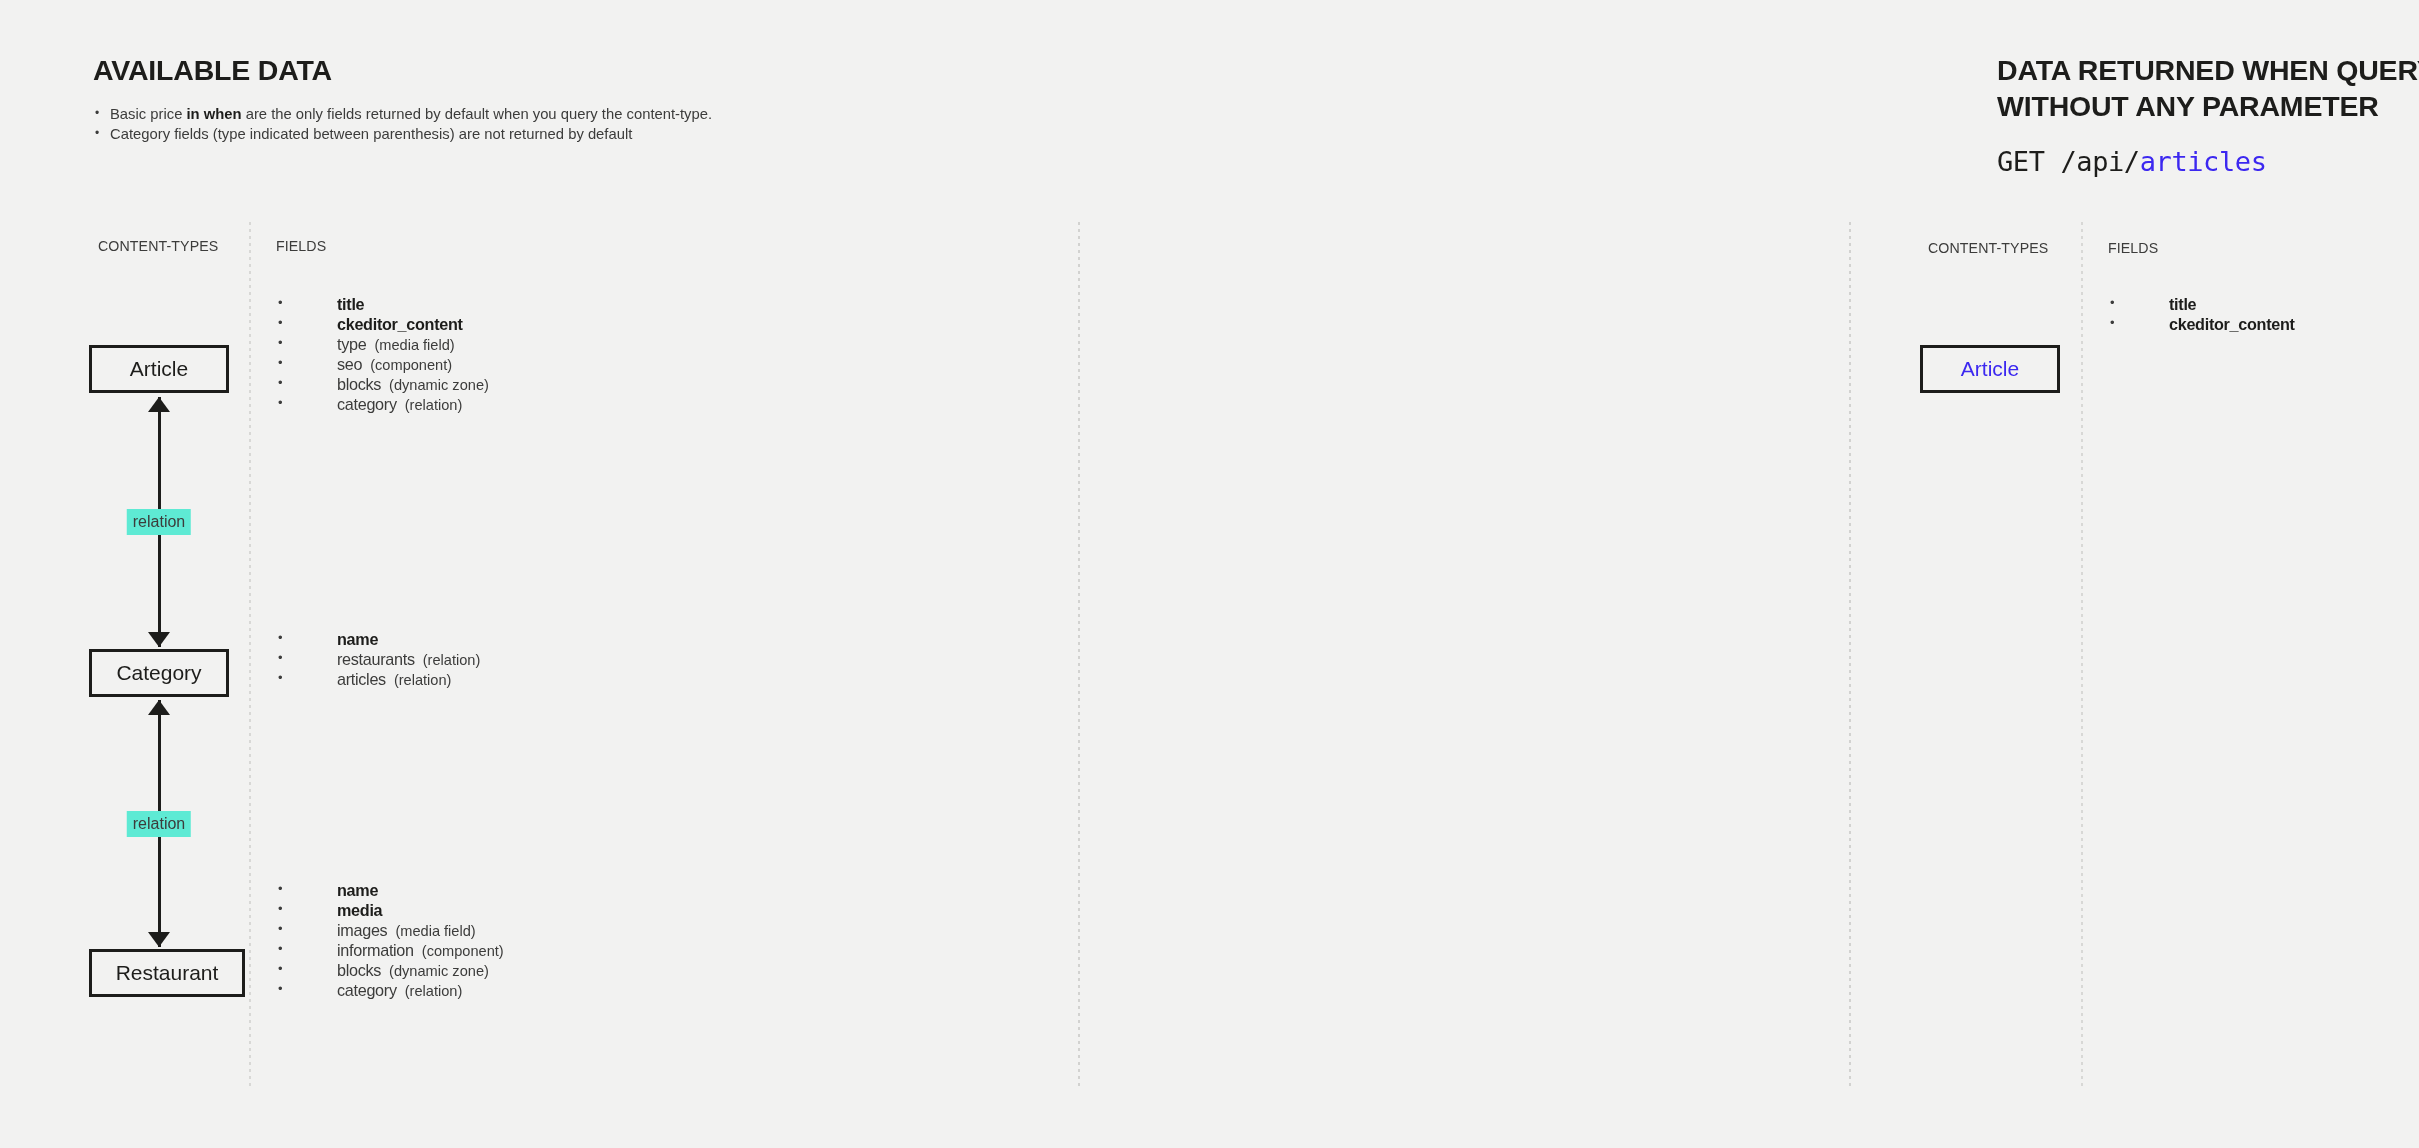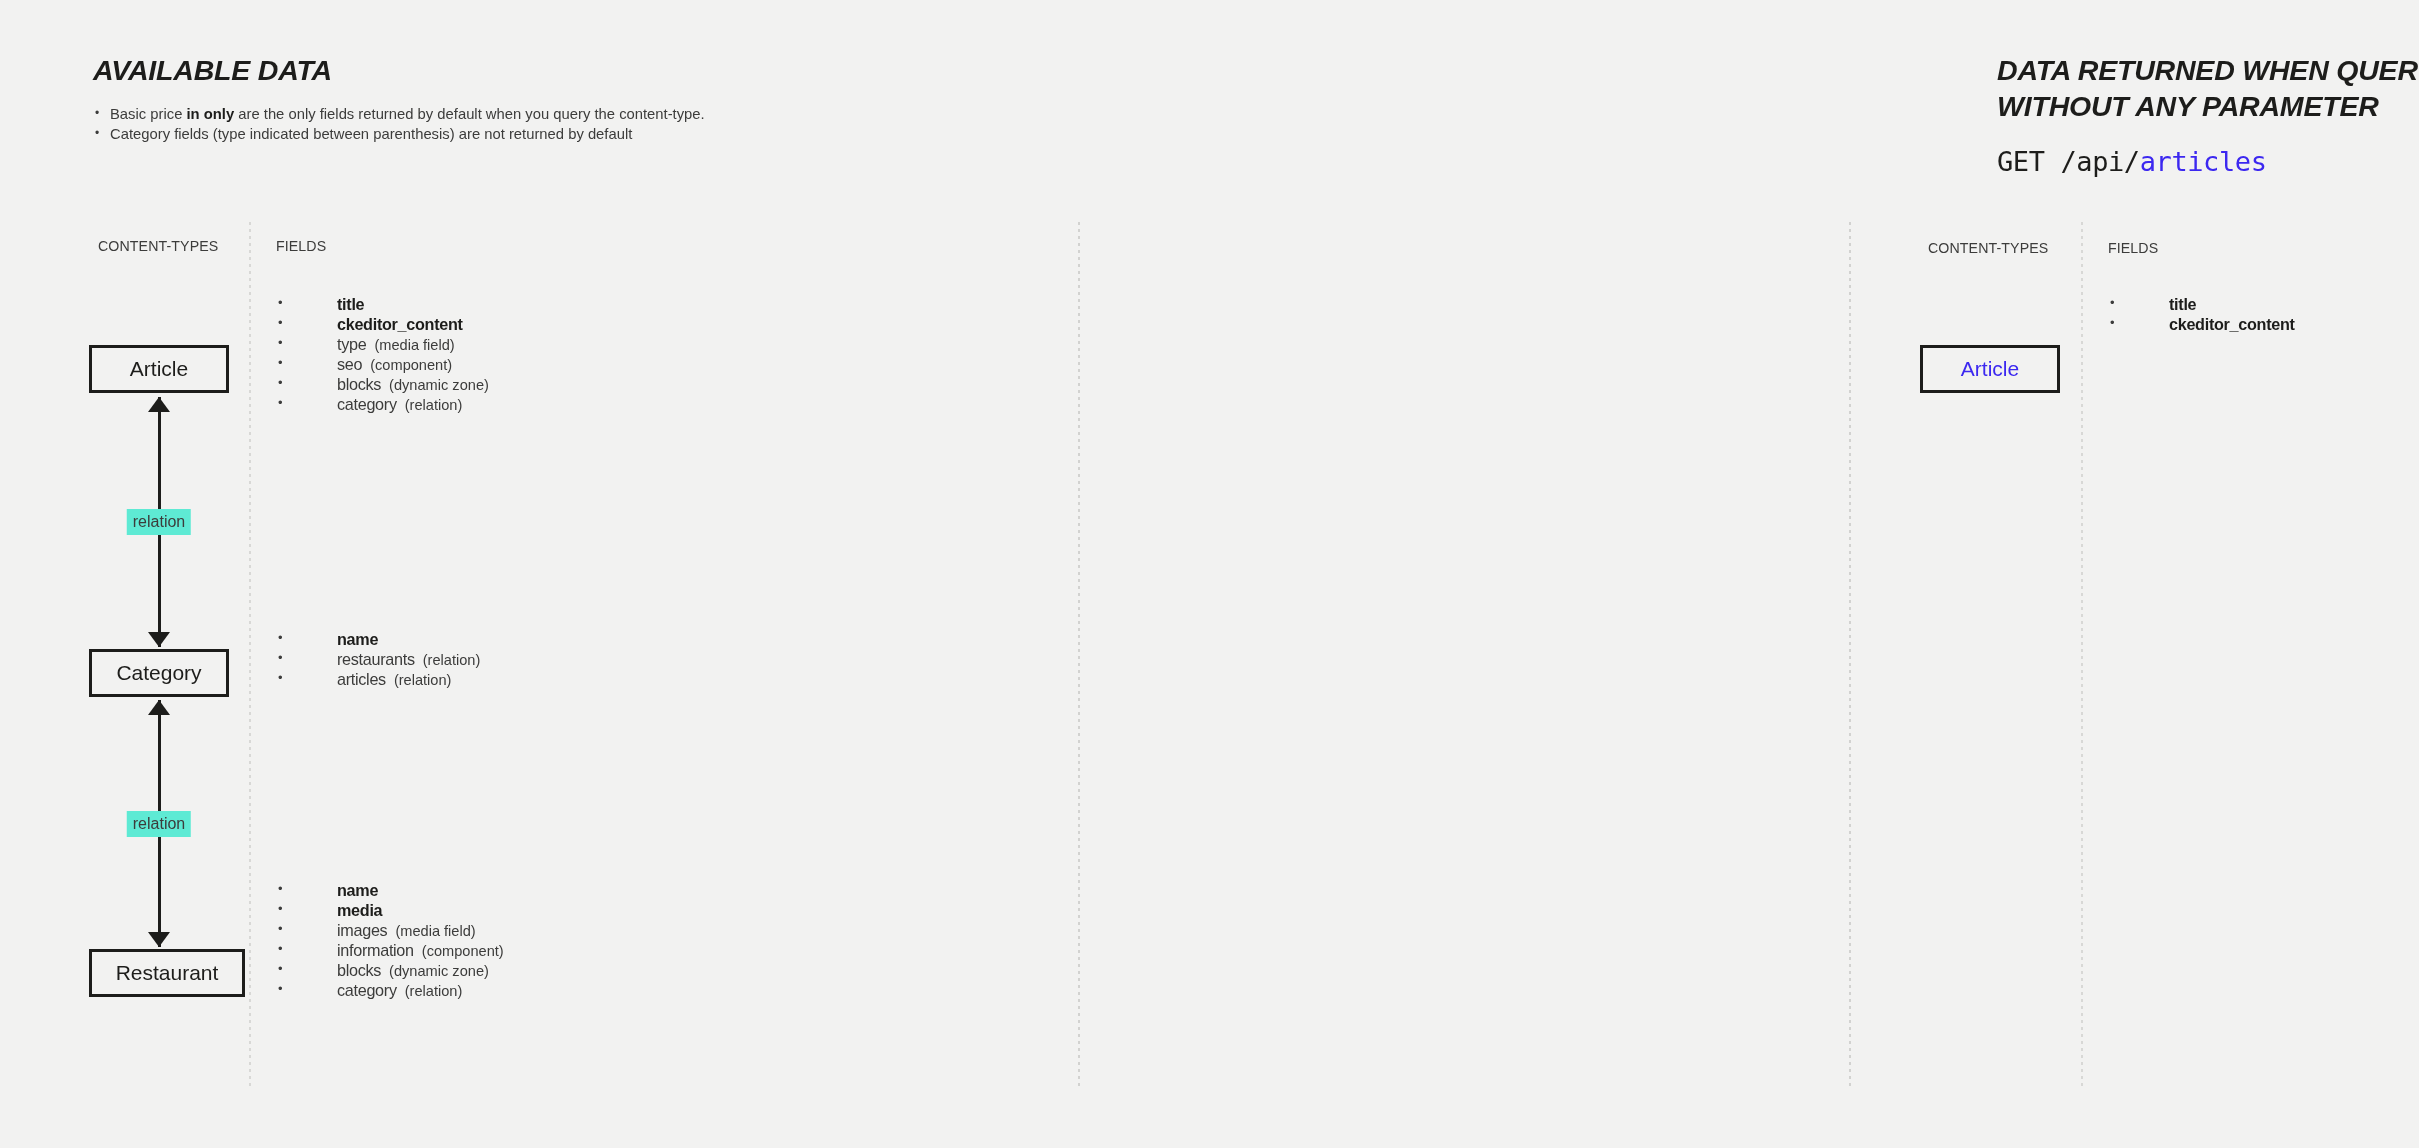--- a/index.html
+++ b/index.html
@@ -40,21 +40,20 @@
 
   
   .heading {
     position: absolute;
     font-weight: bold;
     font-size: 28.5px;
     letter-spacing: -0.2px;
     color: #1d1d1b;
     line-height: 1.26;
     white-space: nowrap;
-    font-style: italic;
   }
 
   #heading-1 { left: 93px;  top: 53px; }
   #heading-2 { left: 919px; top: 53px; }
 
   
   #intro-list {
     position: absolute;
     left: 93px;
     top: 105px;
@@ -201,21 +200,21 @@
 <div id="stage">
 
   <div class="panel" id="panel-1">
 
     <div class="heading" id="heading-1">
       <span>AVAILABLE DATA</span>
     </div>
 
     <div id="intro-list">
       <div class="intro-item">
-        <span>Basic price </span><b>in only</b><span> are the only fields returned by default when you query the content-type.</span>
+        <span>Basic price </span><b>in when</b><span> are the only fields returned by default when you query the content-type.</span>
       </div>
       <div class="intro-item">
         <span>Category fields (type indicated between parenthesis) are not returned by default</span>
       </div>
     </div>
 
     <div class="col-label" style="left:98px; top:238px;">CONTENT-TYPES</div>
     <div class="col-label" style="left:276px; top:238px;">FIELDS</div>
     <div class="inner-divider" style="left:249px; top:222px; height:867px;"></div>
 

